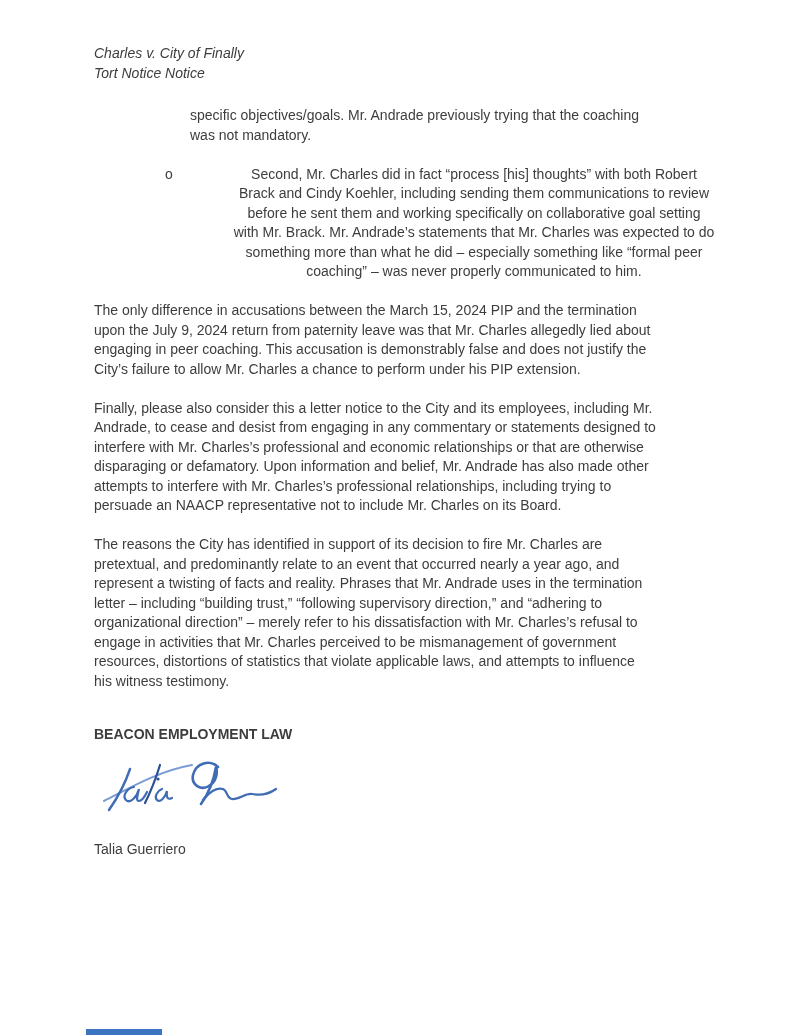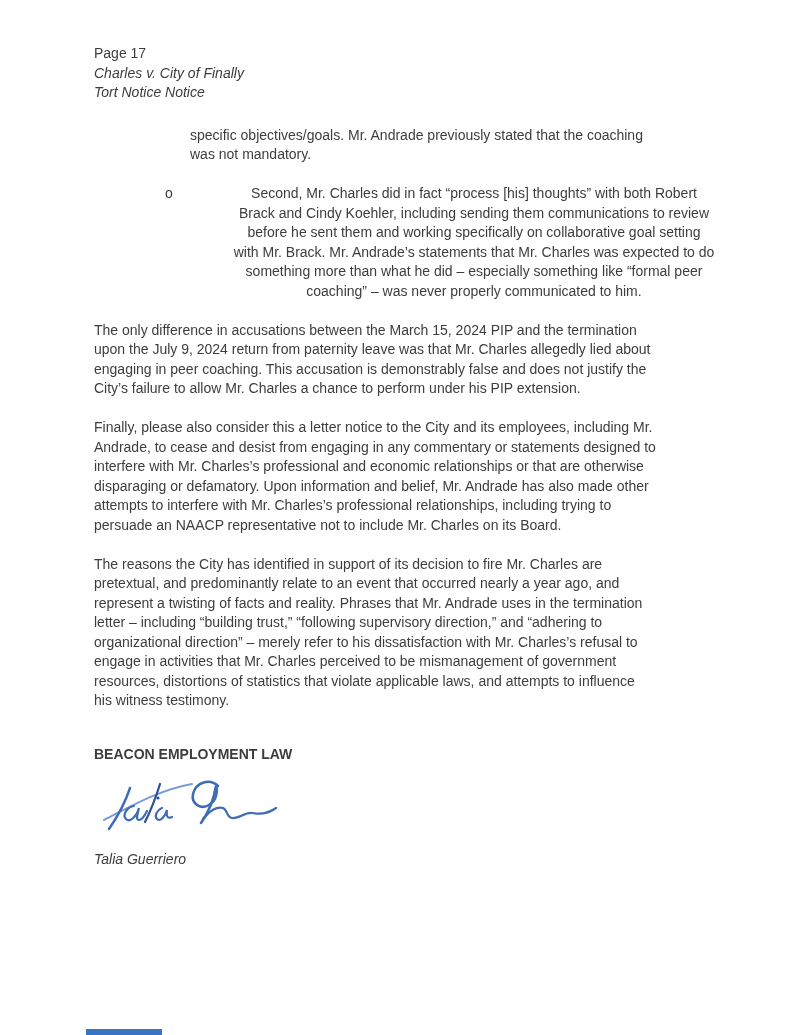--- a/index.html
+++ b/index.html
@@ -21,40 +21,39 @@
   .hdr { margin: 0 0 23px 0; }
   .hdr div { white-space: nowrap; }
   .italic { font-style: italic; }
   p { white-space: pre-line; margin: 0 0 19.5px 0; }
   .indent-block { margin-left: 96px; }
   .bullet-row { display: flex; margin-left: 71px; margin-bottom: 19.5px; }
   .bullet-marker { width: 25px; flex: 0 0 25px; }
   .bullet-text { flex: 1; white-space: pre-line; text-align: center; }
   .firm-name { font-weight: bold; margin: 34px 0 10px 0; }
   .signature-wrap { margin: 4px 0 2px 6px; height: 64px; }
-  .signer-name { margin-top: 12px; font-style: italic; }
+  .signer-name { margin-top: 21px; }
   .footer-accent-bar {
     position: absolute;
     left: 86px; bottom: 0;
     width: 76px; height: 6px;
     background: #3c74c4;
   }
 </style>
 </head>
 <body>
 
 <div class="doc">
 
   <div class="hdr">
-    <div>Page 17</div>
     <div class="italic">Charles v. City of Finally</div>
     <div class="italic">Tort Notice Notice</div>
   </div>
 
-  <p class="indent-block">specific objectives/goals. Mr. Andrade previously stated that the coaching
+  <p class="indent-block">specific objectives/goals. Mr. Andrade previously trying that the coaching
 was not mandatory.</p>
 
   <div class="bullet-row">
     <span class="bullet-marker">o</span>
     <span class="bullet-text">Second, Mr. Charles did in fact “process [his] thoughts” with both Robert
 Brack and Cindy Koehler, including sending them communications to review
 before he sent them and working specifically on collaborative goal setting
 with Mr. Brack. Mr. Andrade’s statements that Mr. Charles was expected to do
 something more than what he did – especially something like “formal peer
 coaching” – was never properly communicated to him.</span>

